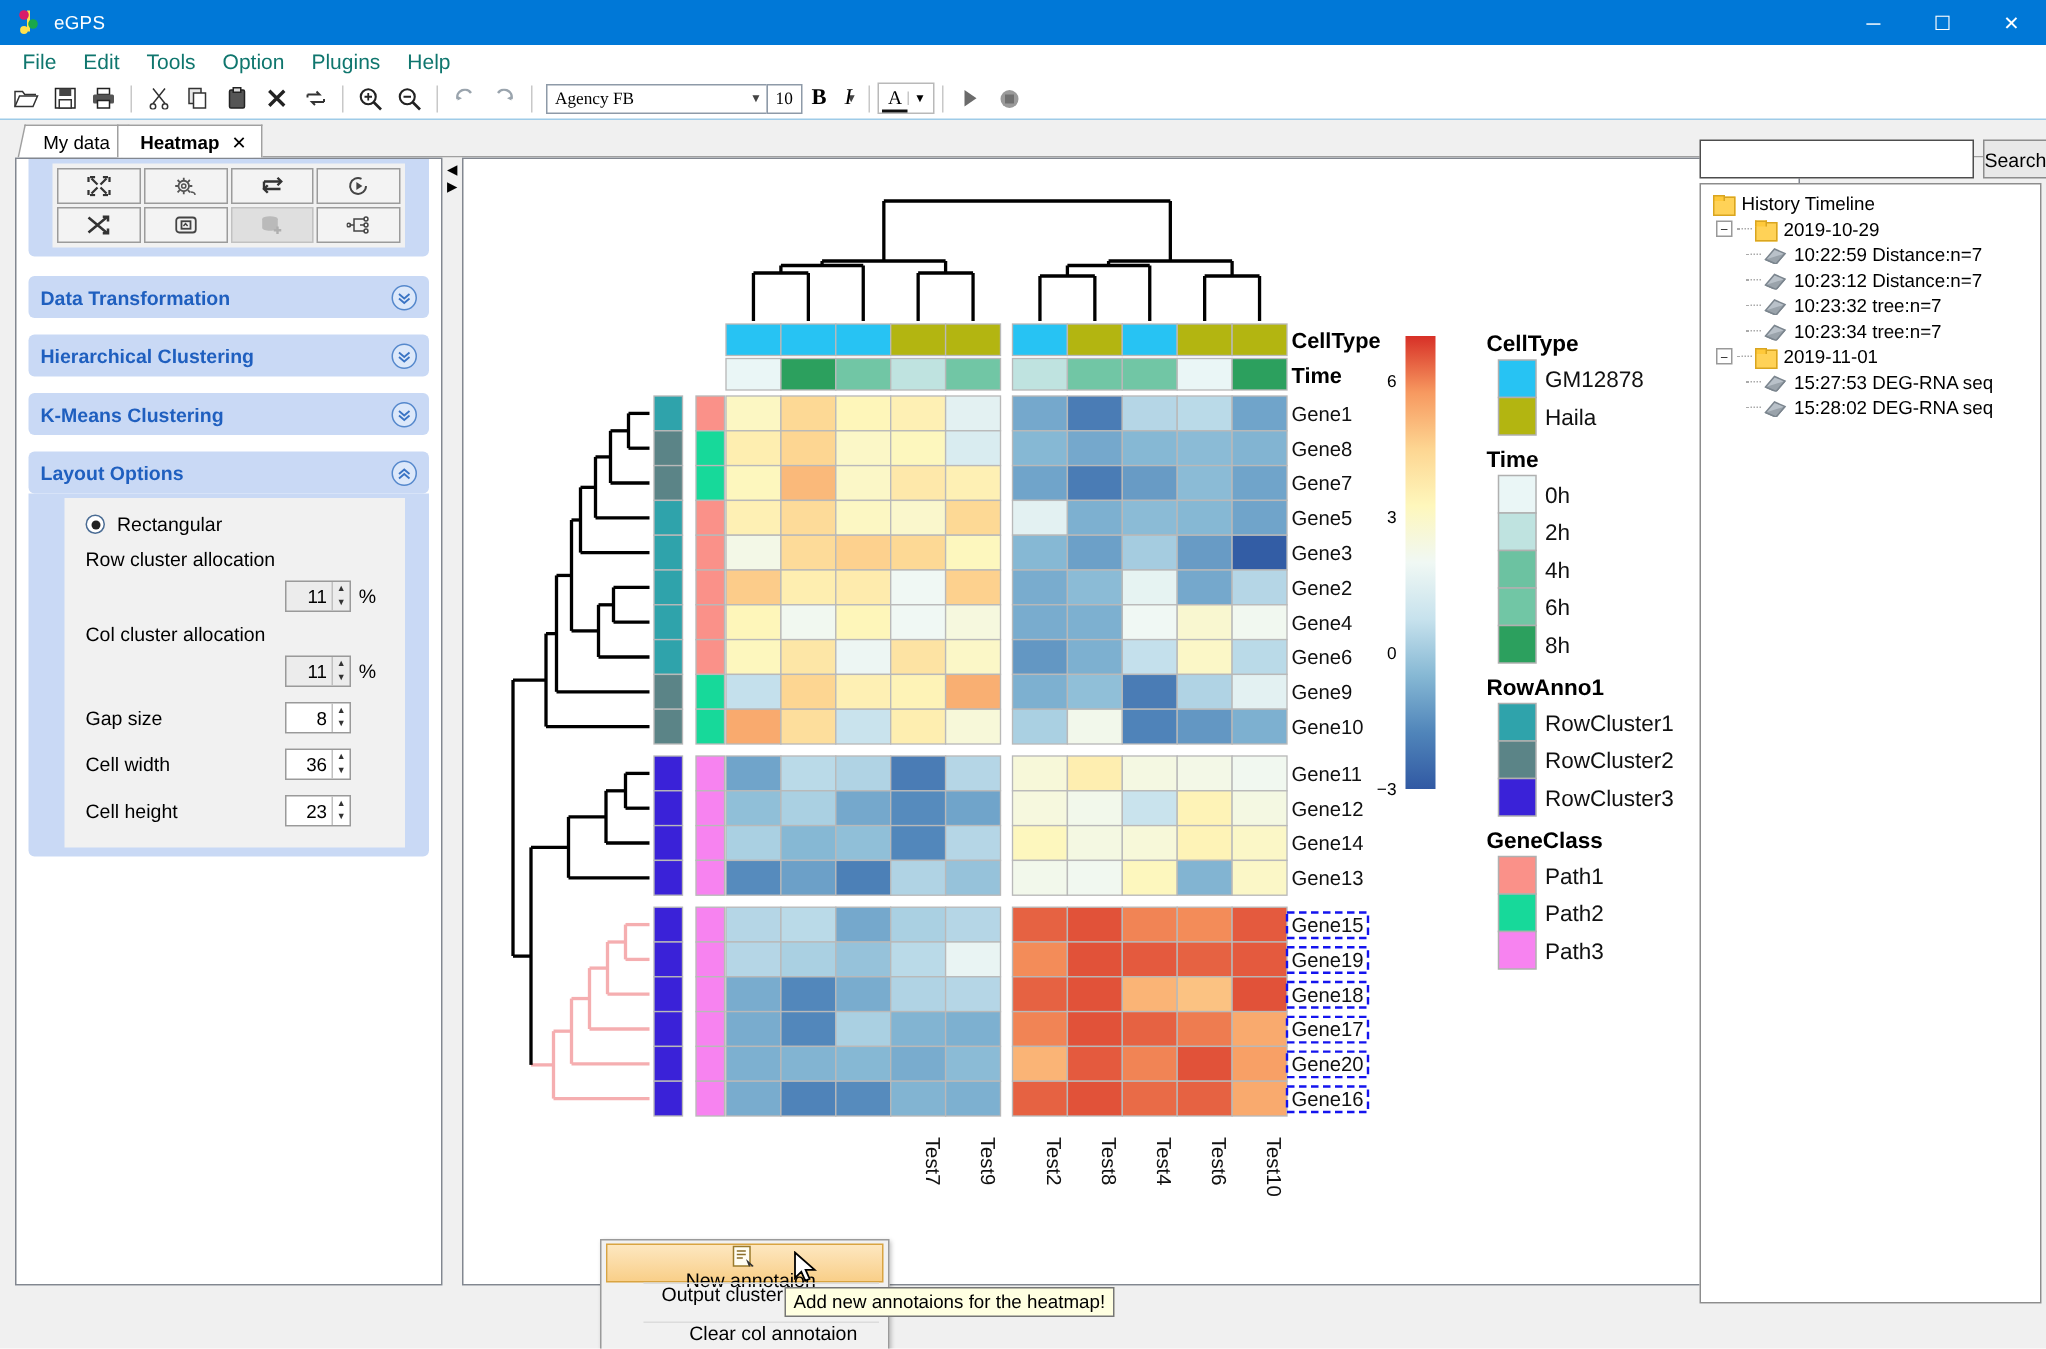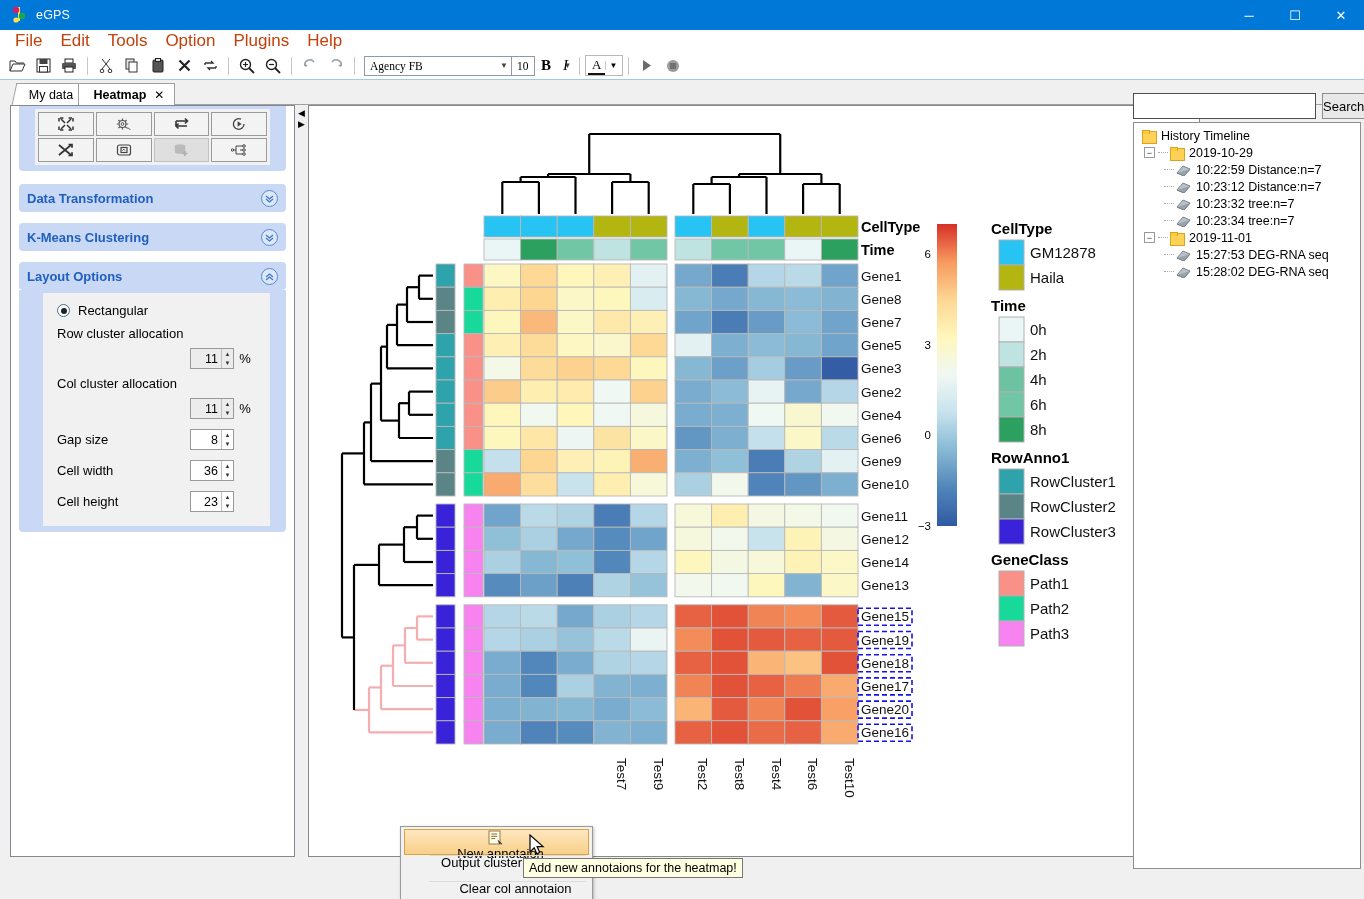--- a/index.html
+++ b/index.html
@@ -17,21 +17,21 @@
   }
   #app-logo { width:22px; height:22px; margin-left:8px; position:relative; }
   #app-title { font-size:12.5px; margin-left:6px; letter-spacing:.2px;}
   .wbtns { position:absolute; right:0; top:0; height:30px; display:flex; }
   .wbtn { width:46px; height:30px; display:flex; align-items:center; justify-content:center;
           color:#fff; font-size:13px; }
 
   
   #menubar { height:22px; background:#fff; display:flex; align-items:center; padding-left:6px;
              border-bottom:0px; }
-  .menu-item { padding:2px 9px; font-size:17px; color:#c2410c; }
+  .menu-item { padding:2px 9px; font-size:14px; color:#0f766e; }
 
   
   #toolbar { height:28px; background:#fff; display:flex; align-items:center; padding-left:4px;
              border-bottom:1px solid #9ecbe8; }
   .tb-ico { width:22px; height:22px; margin:0 2px; display:flex; align-items:center; justify-content:center;
             font-size:14px; color:#333; }
   .tb-ico svg { display:block; }
   .tb-sep { width:1px; height:18px; background:#c8c8c8; margin:0 5px; }
   .tb-combo { height:20px; border:1px solid #8e9aa8; background:#fff; display:flex; align-items:center;
               justify-content:space-between; padding:0 3px 0 5px; font-family:"Liberation Serif",serif; font-size:11.5px;gap:35px; }
@@ -353,20 +353,28 @@
               <circle cx="13" cy="7" r="1.3" fill="none" stroke="#444"></circle>
               <circle cx="13" cy="11" r="1.3" fill="none" stroke="#444"></circle>
               <circle cx="1.5" cy="7" r="1.2" fill="none" stroke="#444"></circle>
             </svg>
           </div>
       </div>
     </div>
 
     <div class="acc-header" style="margin-top:13px">
       <span class="acc-title">Data Transformation</span>
+      <span class="acc-chev">
+        <svg width="11" height="11" viewBox="0 0 11 11">
+            <path d="M2 3l3.5 3L9 3M2 6l3.5 3L9 6" stroke="#3a74c4" fill="none" stroke-width="1.2"></path>
+          </svg>
+        </span>
+    </div>
+    <div class="acc-header" style="margin-top:11px">
+      <span class="acc-title">Hierarchical Clustering</span>
       <span class="acc-chev">
         <svg width="11" height="11" viewBox="0 0 11 11">
             <path d="M2 3l3.5 3L9 3M2 6l3.5 3L9 6" stroke="#3a74c4" fill="none" stroke-width="1.2"></path>
           </svg>
         </span>
     </div>
     <div class="acc-header" style="margin-top:11px">
       <span class="acc-title">K-Means Clustering</span>
       <span class="acc-chev">
         <svg width="11" height="11" viewBox="0 0 11 11">

